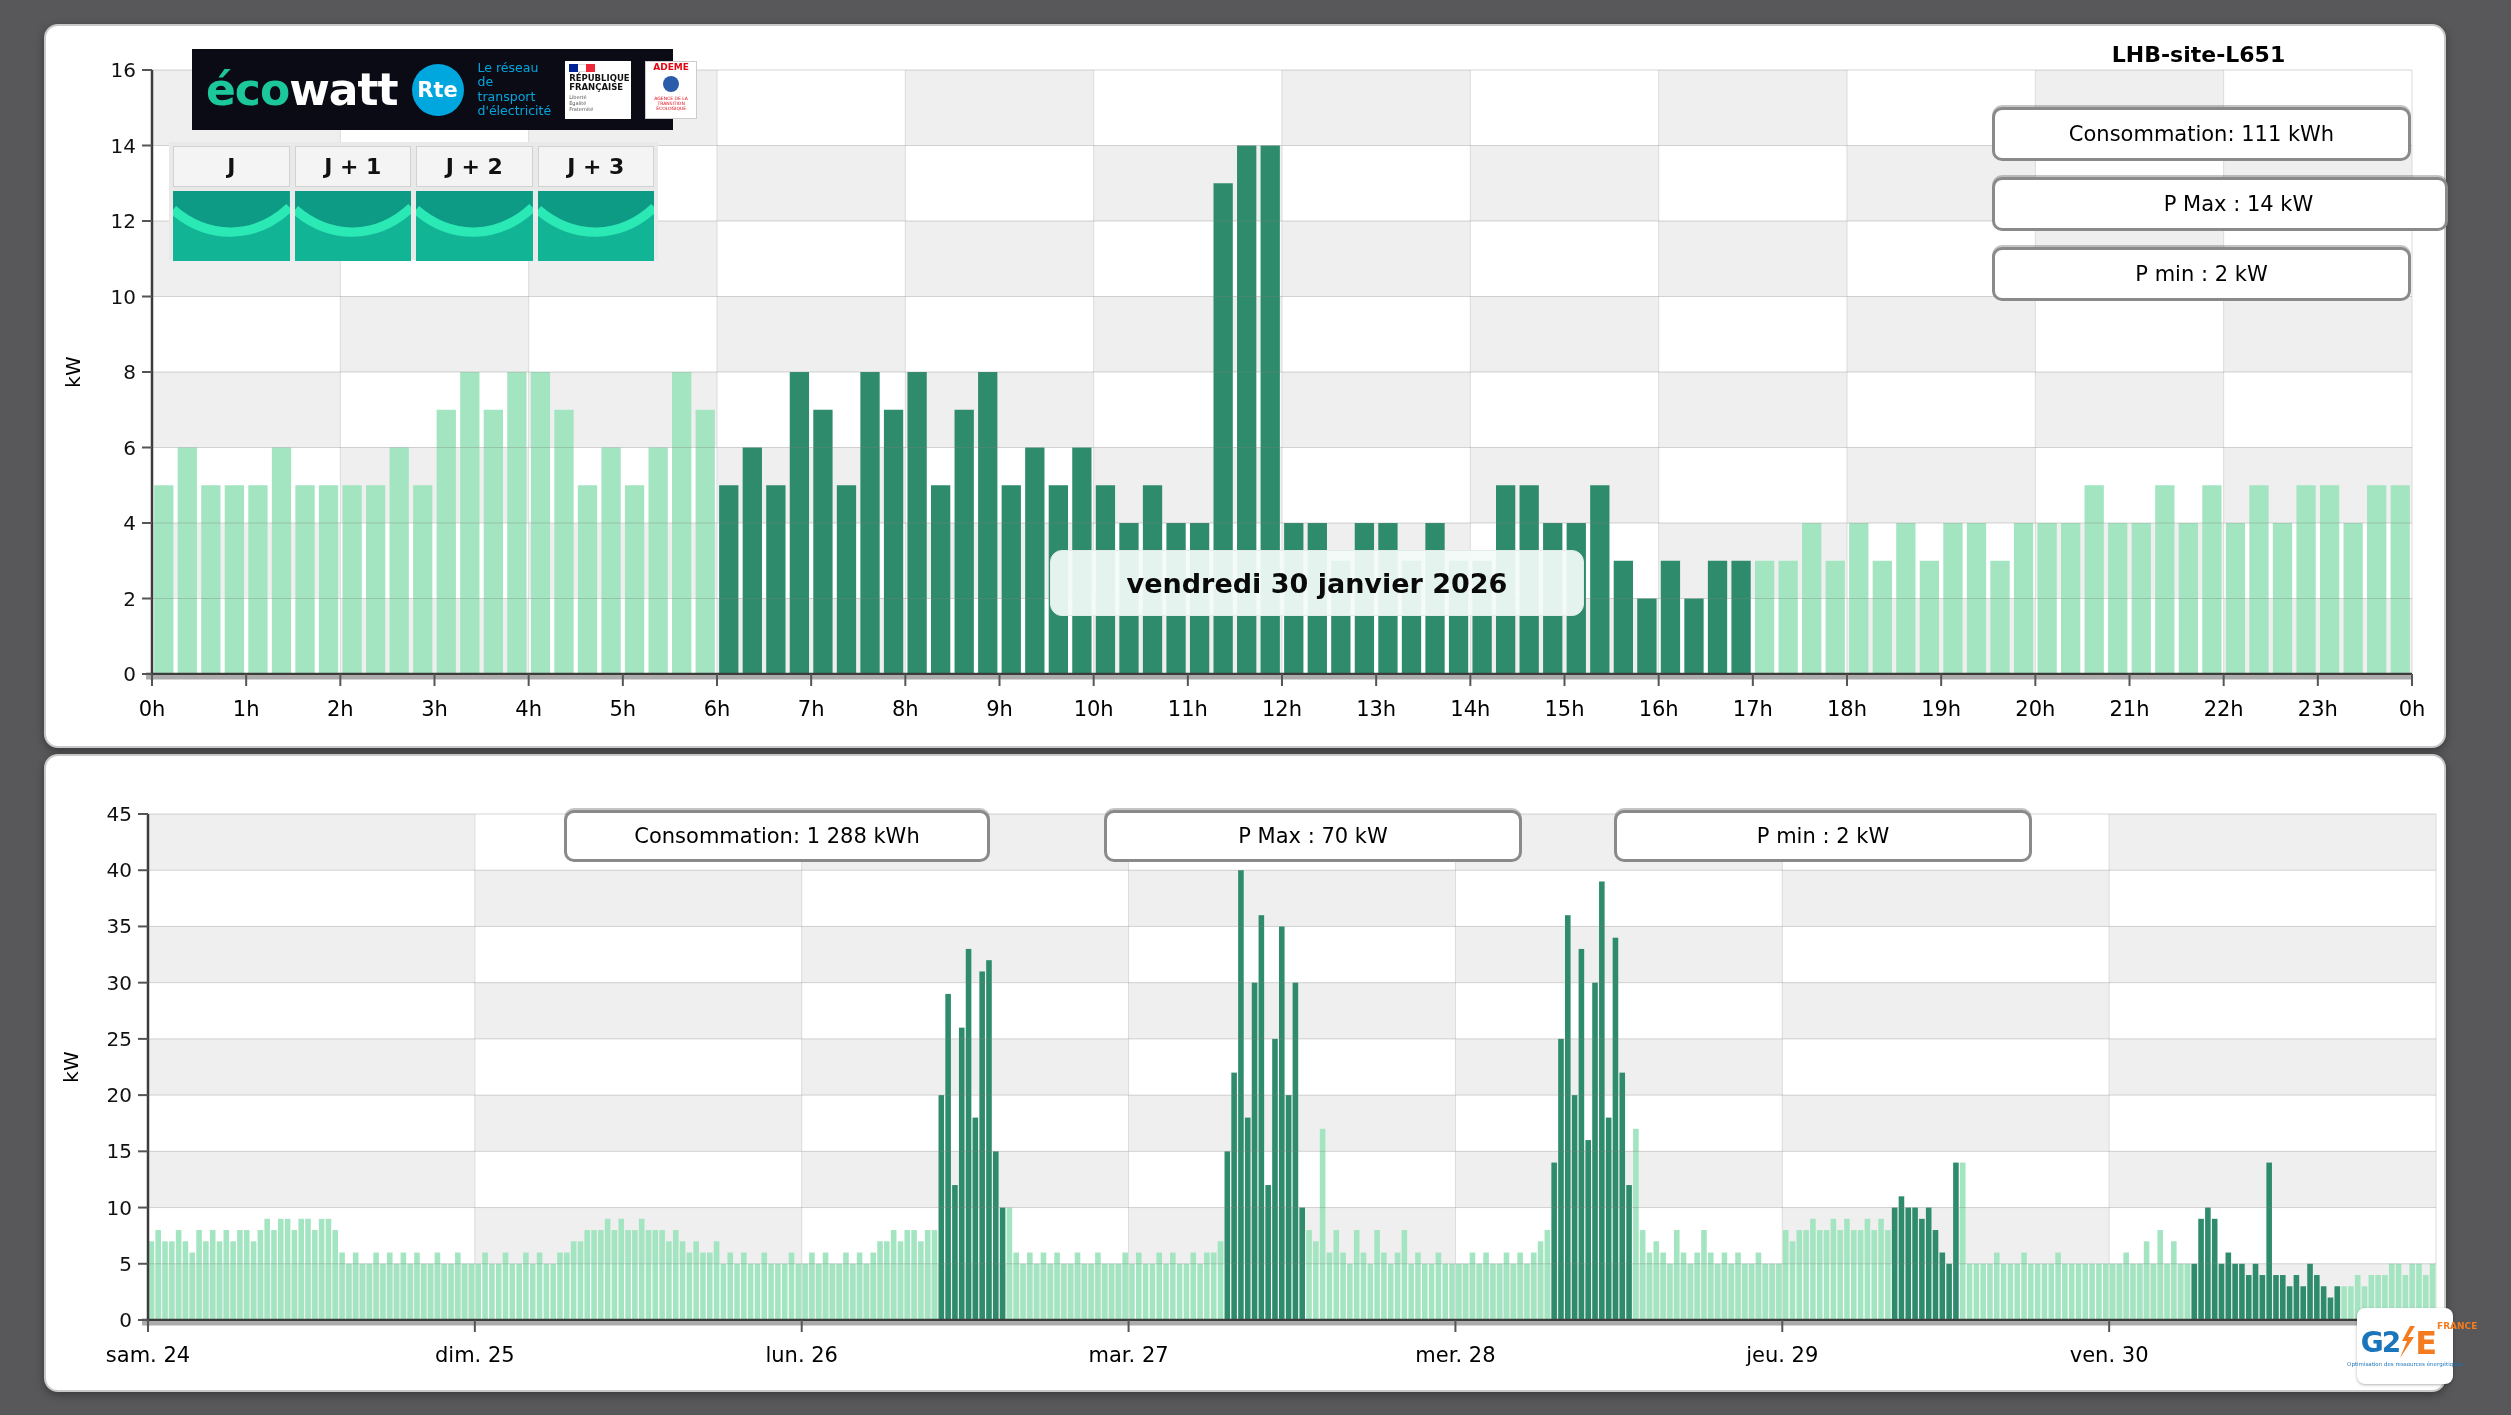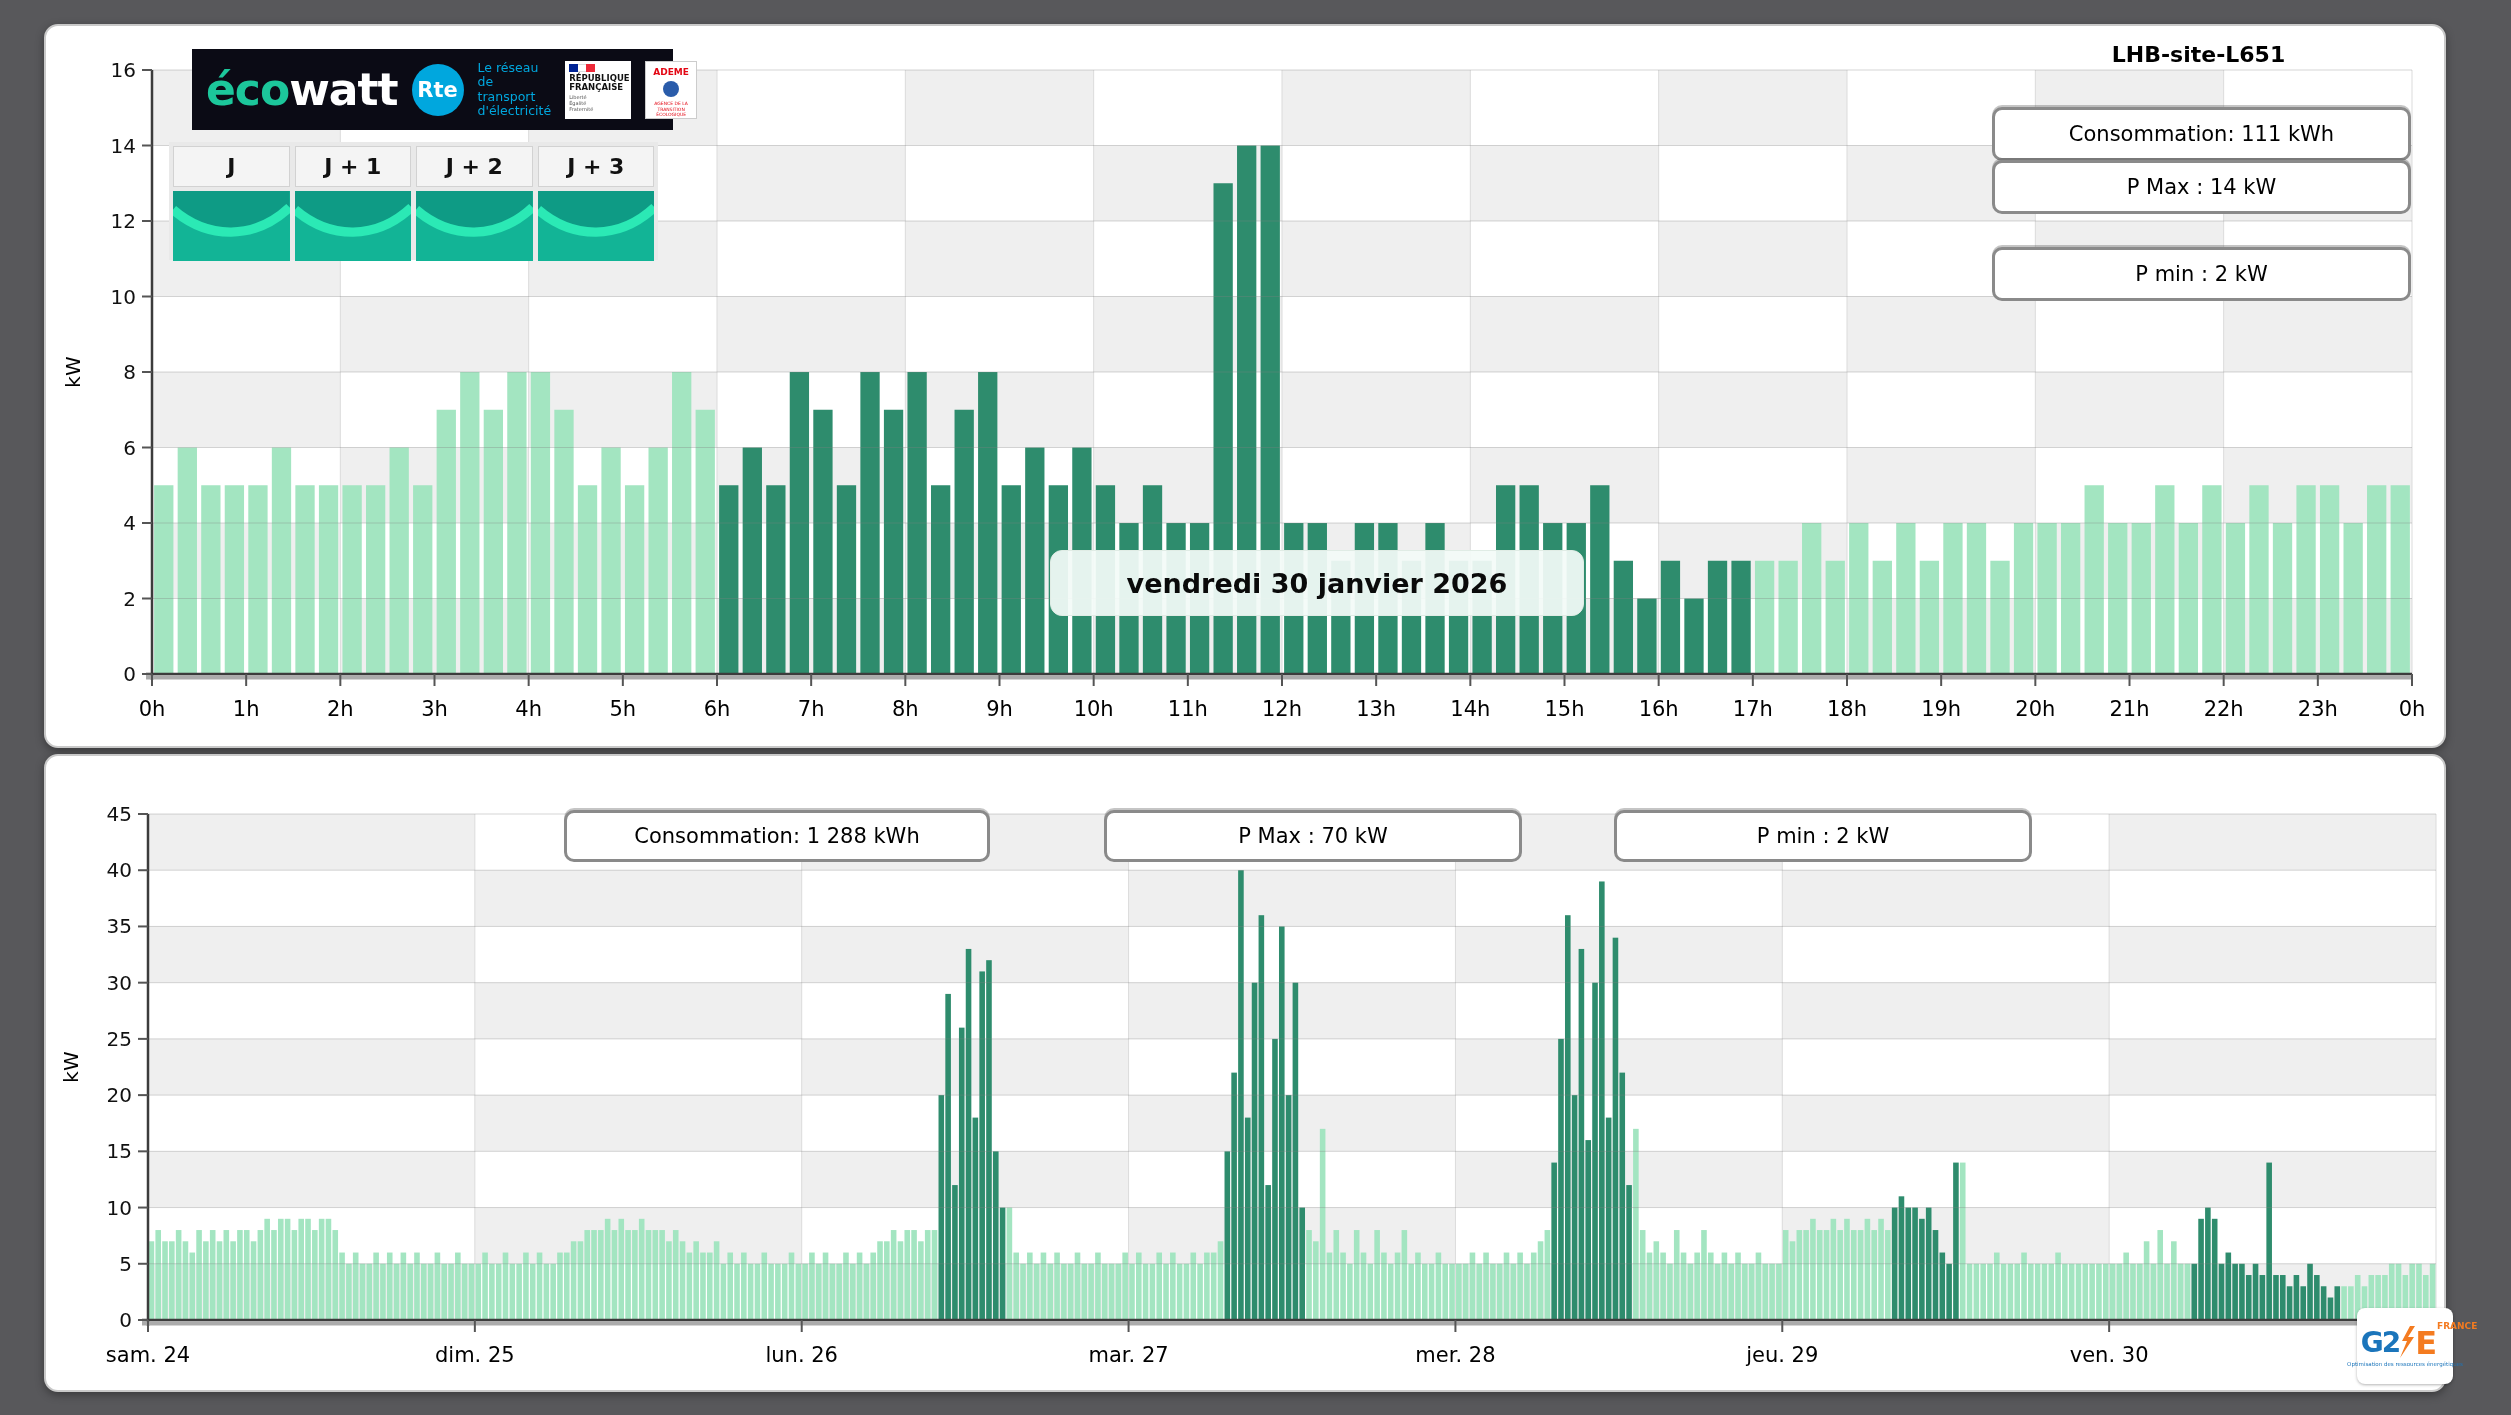--- a/index.html
+++ b/index.html
@@ -18,21 +18,21 @@
   .brand .eco{color:#1CC79B;} .brand .watt{color:#fff;}
   .rte-circle{width:52px;height:52px;border-radius:50%;background:#00A7DE;color:#fff;font-weight:bold;
               font-size:21px;display:flex;align-items:center;justify-content:center;flex:0 0 auto;}
   .rte-tagline{color:#00A7DE;font-size:12.5px;line-height:1.15;white-space:pre-line;}
   .gov-box{background:#fff;width:66px;height:58px;padding:3px 4px;box-sizing:border-box;flex:0 0 auto;}
   .flag{display:flex;width:26px;height:8px;margin-bottom:2px;}
   .flag i{flex:1;} .flag .b{background:#002395;} .flag .w{background:#fff;border:1px solid #ddd;border-width:1px 0;} .flag .r{background:#ED2939;}
   .gov-name{font-size:8.5px;font-weight:bold;color:#111;line-height:1.1;}
   .gov-motto{font-size:5px;color:#555;line-height:1.2;margin-top:2px;}
   .ademe-box{background:#fff;width:52px;height:58px;border:1px solid #ccc;box-sizing:border-box;flex:0 0 auto;
-             display:flex;flex-direction:column;align-items:center;justify-content:flex-end;gap:4px;}
+             display:flex;flex-direction:column;align-items:center;justify-content:flex-start;gap:4px;}
   .ademe-name{color:#E30613;font-weight:bold;font-size:9px;}
   .ademe-globe{width:16px;height:16px;border-radius:50%;background:#2A5CAA;}
   .ademe-lines{color:#E30613;font-size:4.5px;line-height:1.2;text-align:center;}
 
   
   .day-tabs{position:absolute;left:123px;top:116px;width:489px;height:118px;background:#e9e9e9;
             display:flex;gap:5px;padding:4px;box-sizing:border-box;}
   .day-tab{flex:1;display:flex;flex-direction:column;gap:4px;}
   .day-tab-label{background:#f4f4f4;border:1px solid #d2d2d2;text-align:center;font-weight:bold;
                  font-size:22px;color:#111;padding:7px 0;}
@@ -418,21 +418,21 @@
               <path d="M0,0 H100 V14 C70,40 30,40 0,16 Z" fill="#0E9B85"></path>
               <path d="M0,16 C30,42 70,42 100,14" stroke="#2BE9B5" stroke-width="8" fill="none"></path>
             </svg>
         </div>
       </div>
     </div>
 
     <div class="site-title">LHB-site-L651</div>
 
     <div class="stat-box" style="left:1946px;top:81px;width:413px;height:48px;">Consommation: 111 kWh</div>
-    <div class="stat-box" style="left:1946px;top:134px;width:413px;height:48px;">P Max :  14 kW</div>
+    <div class="stat-box" style="left:1946px;top:151px;width:413px;height:48px;padding-left:37px;">P Max :  14 kW</div>
     <div class="stat-box" style="left:1946px;top:221px;width:413px;height:48px;">P min : 2 kW</div>
 
     <div class="date-label">vendredi 30 janvier 2026</div>
   </div>
 
   <div class="panel panel-bottom">
     <svg class="chart-svg" id="chart2" width="2394" height="630" viewBox="0 0 2394 630">
         <rect x="102" y="58" width="326.85714285714283" height="56.22222222222222" fill="#EFEFEF"></rect>
         <rect x="102" y="114.22222222222223" width="326.85714285714283" height="56.22222222222222" fill="#ffffff"></rect>
         <rect x="102" y="170.44444444444446" width="326.85714285714283" height="56.22222222222222" fill="#EFEFEF"></rect>

